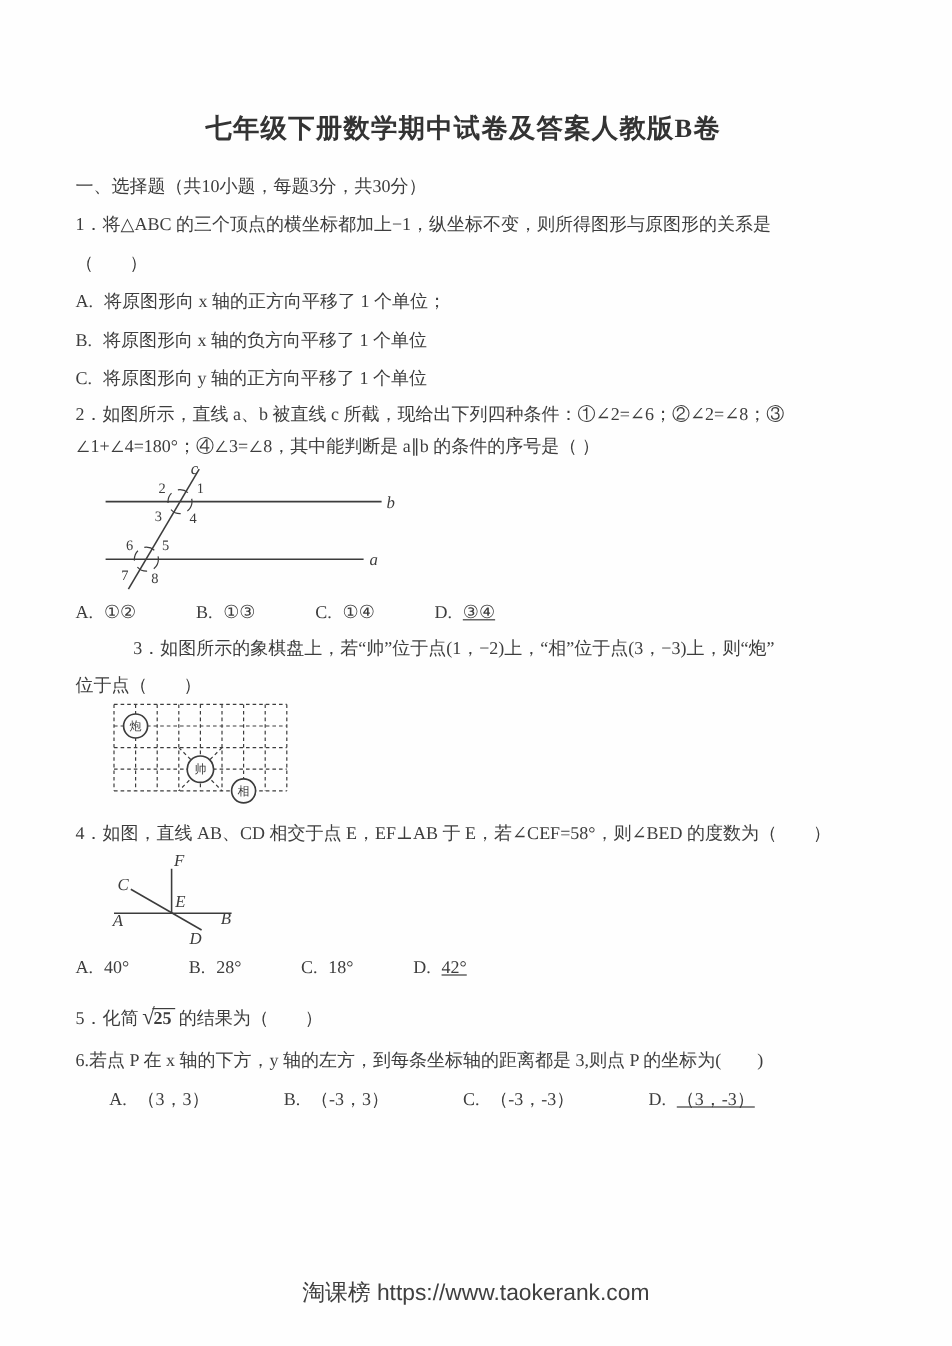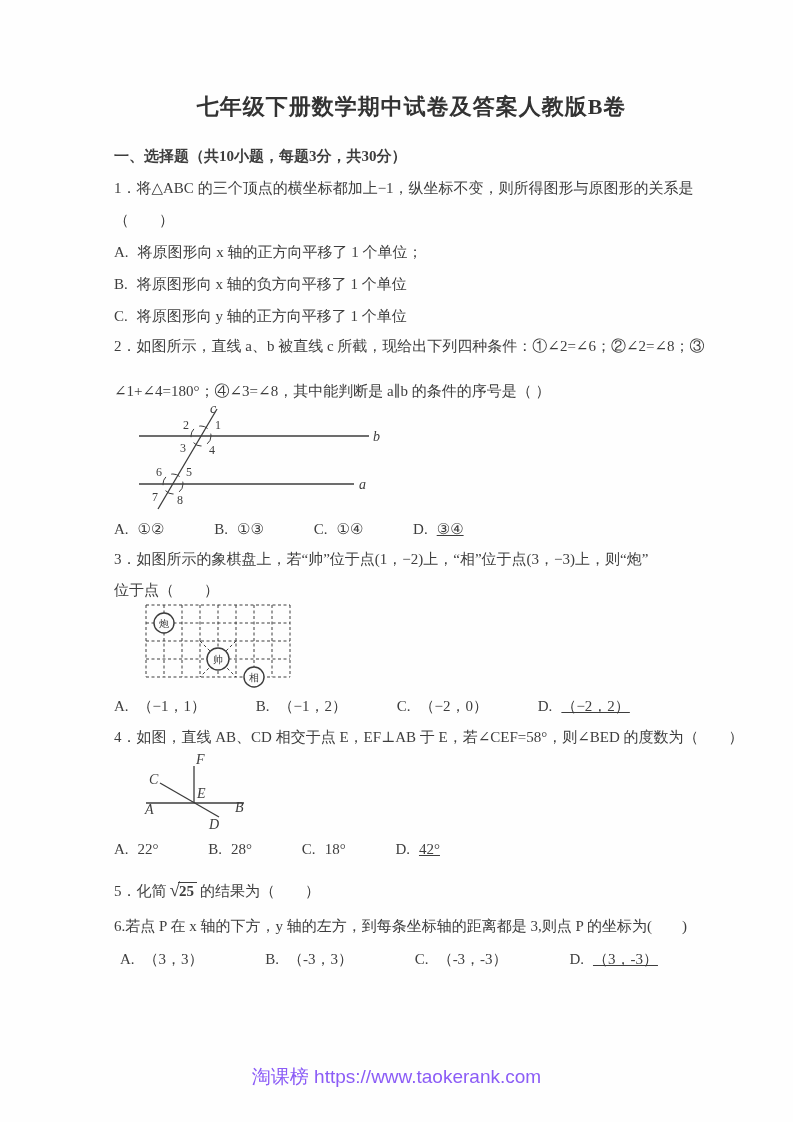--- a/index.html
+++ b/index.html
@@ -4,35 +4,35 @@
 <style>
   html,body { margin:0; padding:0; background:#ffffff; }
   .page {
     position:relative;
     width:793px; height:1122px;
     background:#fefefe;
     overflow:hidden;
     font-family:"Liberation Serif","DejaVu Serif",serif;
     color:#3d3d3d;
   }
-  .content { padding:92px 84px 0 114px; font-size:15px; }
+  .content { padding:92px 84px 0 63px; font-size:15px; }
   .title {
     font-size:22px; font-weight:bold; color:#333333;
     text-align:center; margin:0; line-height:30px; letter-spacing:1px;
   }
   .line { line-height:21px; white-space:nowrap; }
-  .section   { margin-top:24px;font-weight:bold; }
+  .section   { margin-top:24px; }
   .q1-l1     { margin-top:11px; }
   .q1-l2     { margin-top:11px; }
   .q1-opt    { margin-top:11px; }
   .q2-l1     { margin-top:9px; }
-  .q2-l2     { margin-top:24px; }
+  .q2-l2     { margin-top:6px;font-family:Liberation Serif, serif; }
   .fig2      { margin:0 0 0 12px; display:block; }
   .q2-opts   { margin-top:5px; }
-  .q3-l1     { margin-top:9px; }
+  .q3-l1     { margin-top:9px;margin-left:48px; }
   .q3-l2     { margin-top:10px; }
   .fig3      { margin:0 0 0 28px; display:block; }
   .q3-opts   { margin-top:3px; }
   .q4-l1     { margin-top:10px; }
   .fig4      { margin:2px 0 0 24px; display:block; }
   .q4-opts   { margin-top:7px; }
   .q5-l1     { margin-top:14px; line-height:31px; }
   .q5-opts   { margin-top:10px; }
   .q6-l1     { margin-top:9px; }
   .q6-opts   { margin-top:12px;text-align:center; }
@@ -41,21 +41,21 @@
   .opt:last-child { margin-right:0;text-decoration:underline; }
   .q6-opts .opt { margin-right:58px; }
   .q6-opts   { padding-left:6px; }
   .sqrt      { display:inline-block; margin:0 3px; }
   .sqrt .sign { font-size:19px; font-weight:bold; }
   .sqrt .radicand { border-top:1.5px solid #3d3d3d; padding:0 3px 0 1px; margin-left:-2px; font-weight:bold; }
   .footer {
     position:absolute; left:0; right:0; top:1064px;
     text-align:center;
     font-family:"Liberation Sans","DejaVu Sans",sans-serif;
-    font-size:19px; color:#8b5cf6;
+    font-size:19px; color:#404040;
   }
   
   svg line, svg path, svg circle { stroke:#3c3c3c; fill:none; }
   svg .solid  { stroke-width:1.3; }
   svg .dash   { stroke-width:1; stroke-dasharray:3 2.5; }
   svg .arcish { stroke-width:1; stroke-dasharray:9 6; }
   svg text { fill:#3c3c3c; stroke:none; font-family:"Liberation Serif","DejaVu Serif",serif; }
   svg .flabel { font-style:italic; font-size:14px; }
   svg .num    { font-size:12px; }
   svg .piece  { fill:#fdfdfd; stroke-width:1.4; }
@@ -140,45 +140,39 @@
         <g>
           <circle class="piece" cx="76" cy="58" r="11"></circle>
           <text class="pchar" x="76" y="61.5">帅</text>
         </g>
         <g>
           <circle class="piece" cx="112" cy="76" r="10"></circle>
           <text class="pchar" x="112" y="79.5">相</text>
         </g>
       </svg>
 
-      <div class="line q3-opts">
-        <span class="opt"><span class="opt-label">A.</span><span>（−1，1）</span></span>
-        <span class="opt"><span class="opt-label">B.</span><span>（−1，2）</span></span>
-        <span class="opt"><span class="opt-label">C.</span><span>（−2，0）</span></span>
-        <span class="opt"><span class="opt-label">D.</span><span>（−2，2）</span></span>
-      </div>
     </div>
 
     <div>
       <div class="line q4-l1">4．如图，直线 AB、CD 相交于点 E，EF⊥AB 于 E，若∠CEF=58°，则∠BED 的度数为（　　）</div>
 
       <svg class="fig4" width="120" height="82" viewBox="0 0 120 82">
         <line class="solid" x1="8" y1="53" x2="106" y2="53"></line>
         <line class="solid" x1="22" y1="33" x2="81" y2="67"></line>
         <line class="solid" x1="56" y1="16" x2="56" y2="53"></line>
         <text class="flabel" x="58" y="14">F</text>
         <text class="flabel" x="11" y="34">C</text>
         <text class="flabel" x="59" y="48">E</text>
         <text class="flabel" x="7" y="64">A</text>
         <text class="flabel" x="97" y="62">B</text>
         <text class="flabel" x="71" y="79">D</text>
       </svg>
 
       <div class="line q4-opts">
-        <span class="opt"><span class="opt-label">A.</span><span>22°</span></span>
+        <span class="opt"><span class="opt-label">A.</span><span>40°</span></span>
         <span class="opt"><span class="opt-label">B.</span><span>28°</span></span>
         <span class="opt"><span class="opt-label">C.</span><span>18°</span></span>
         <span class="opt"><span class="opt-label">D.</span><span>42°</span></span>
       </div>
     </div>
 
     <div>
       <div class="line q5-l1">
         <span>5．化简</span><span class="sqrt"><span class="sign">√</span><span class="radicand">25</span></span><span>的结果为（　　）</span>
       </div>

